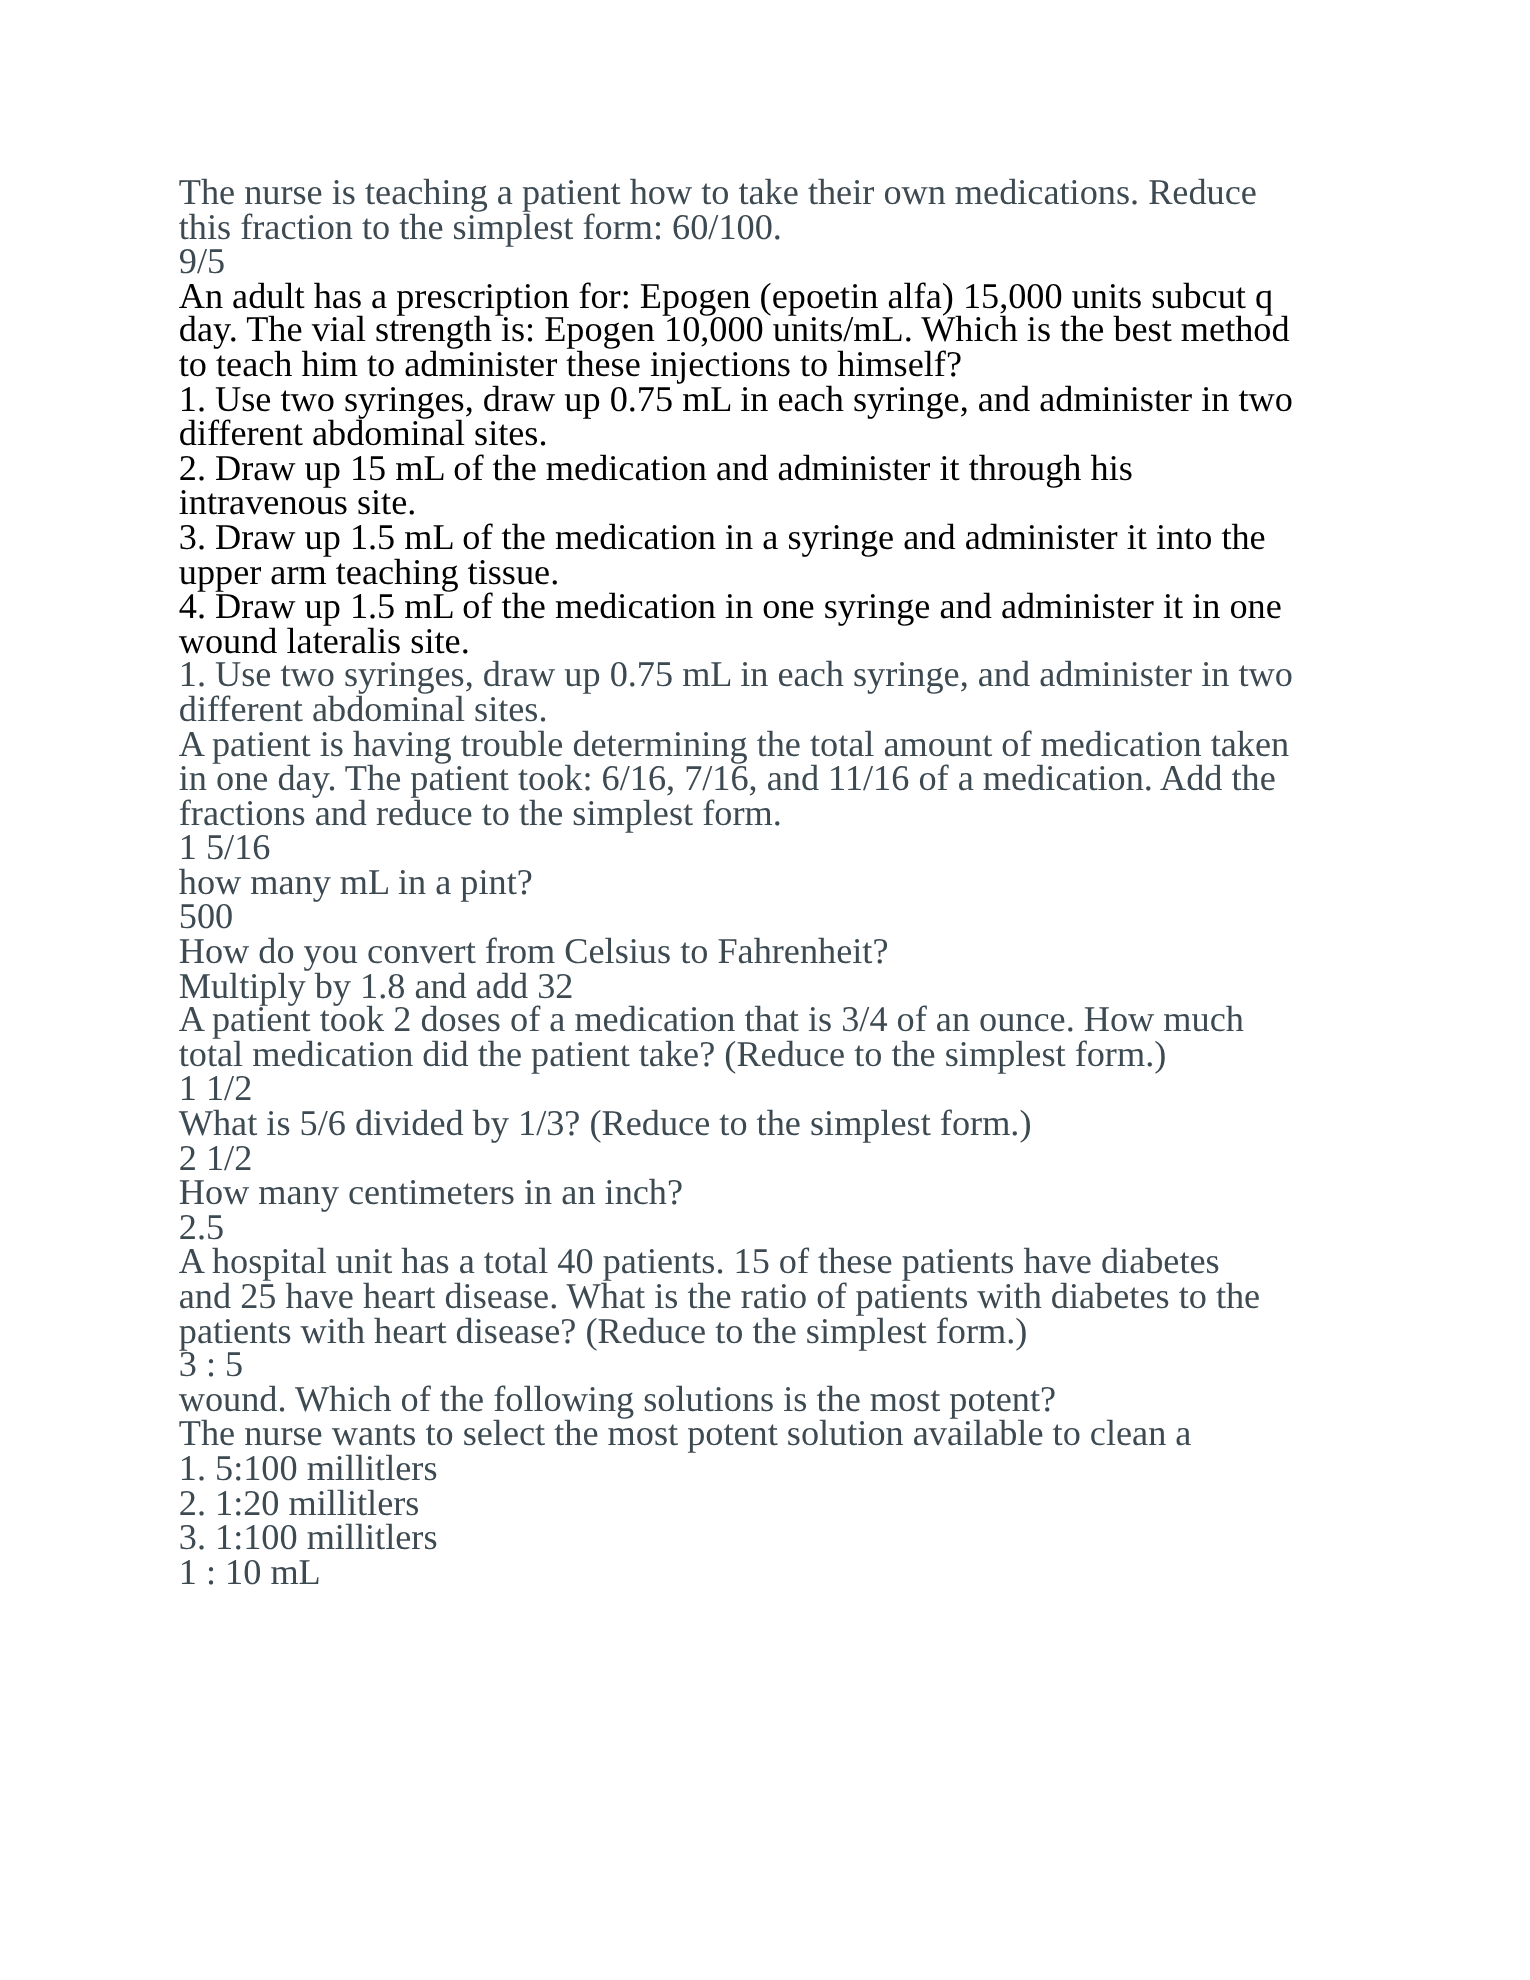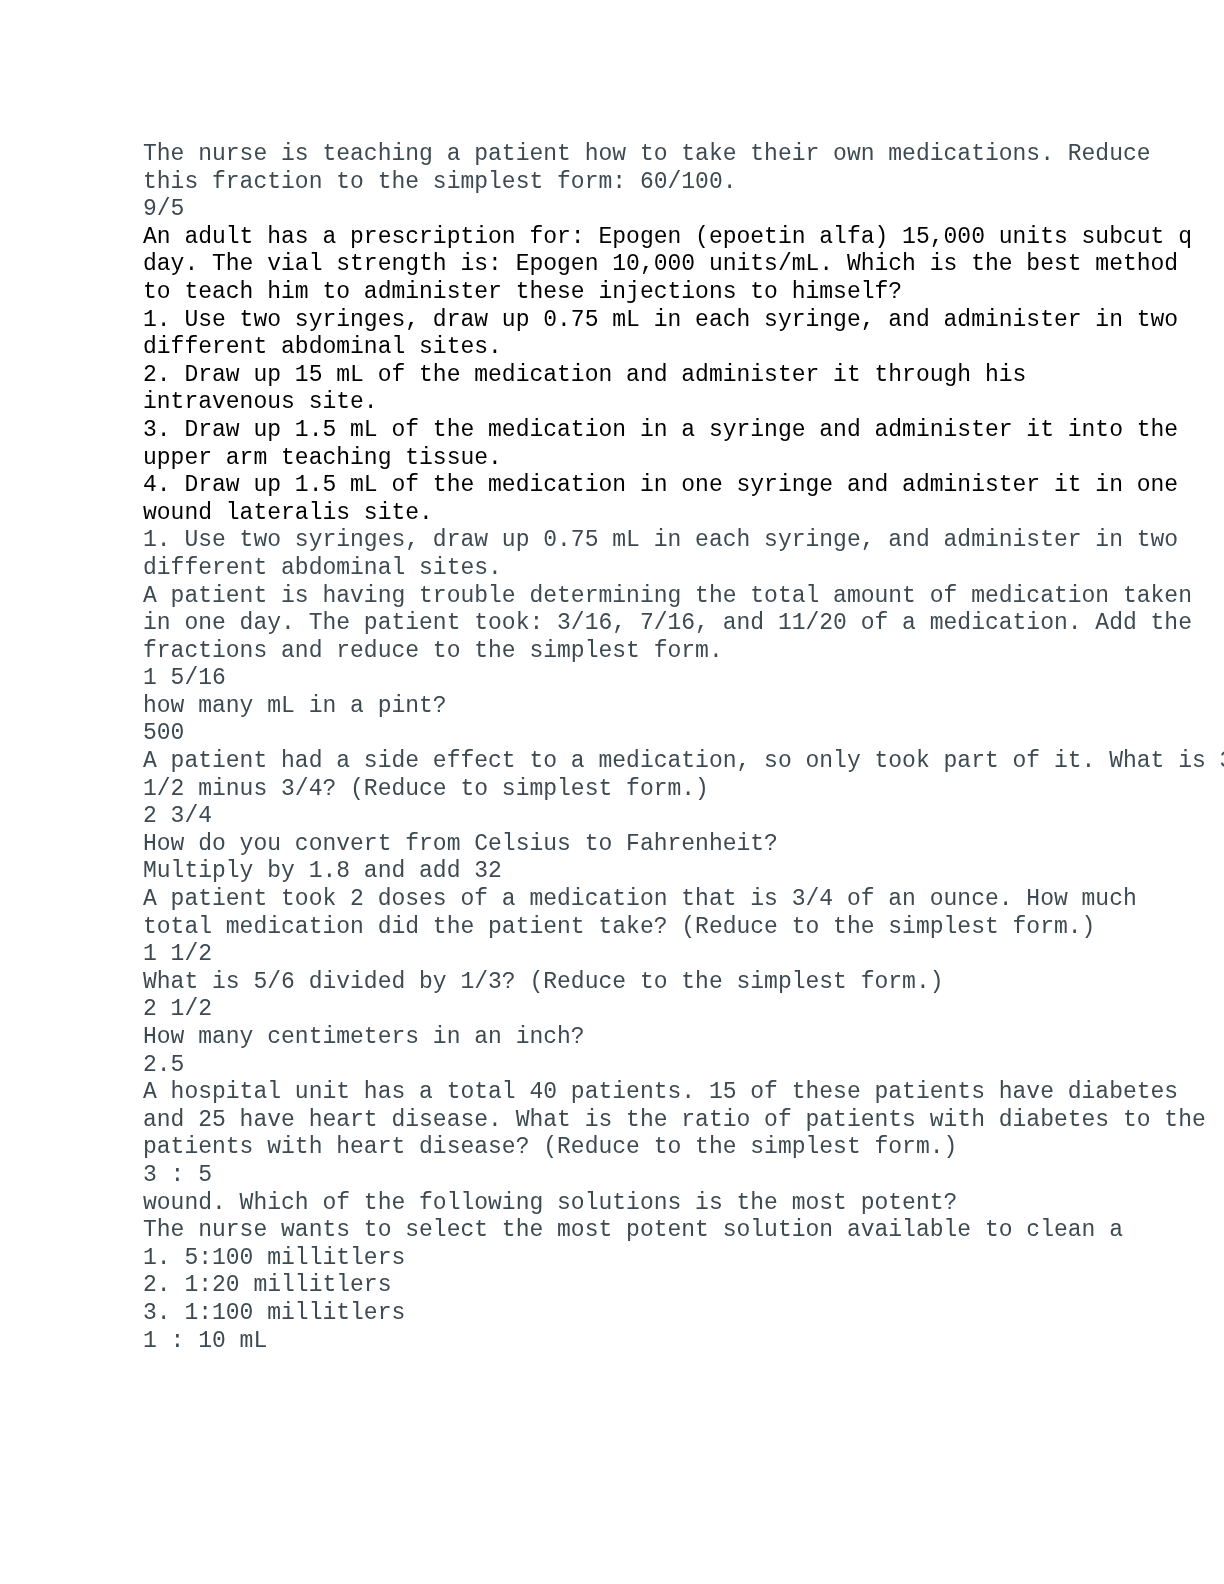--- a/index.html
+++ b/index.html
@@ -11,22 +11,22 @@
       width: 1224px;
       height: 1584px;
       position: relative;
       overflow: hidden;
     }
     .page {
       position: absolute;
       left: 143px;
       top: 141px;
       width: 930px;
-      font-family: Liberation Mono, monospace;
-      font-size: 23px;
+      font-family: Liberation Serif, serif;
+      font-size: 29px;
       line-height: 27.6px;
       color: #3d4a52;
     }
     .line {
       display: block;
       white-space: pre;
       margin: 0;
     }
     .dark {
       color: #000000;
@@ -54,35 +54,30 @@
     <span class="line dark">3. Draw up 1.5 mL of the medication in a syringe and administer it into the</span>
     <span class="line dark">upper arm teaching tissue.</span>
     <span class="line dark">4. Draw up 1.5 mL of the medication in one syringe and administer it in one</span>
     <span class="line dark">wound lateralis site.</span>
     <span class="line">1. Use two syringes, draw up 0.75 mL in each syringe, and administer in two</span>
     <span class="line">different abdominal sites.</span>
   </div>
 
   <div>
     <span class="line">A patient is having trouble determining the total amount of medication taken</span>
-    <span class="line">in one day. The patient took: 3/16, 7/16, and 11/20 of a medication. Add the</span>
+    <span class="line">in one day. The patient took: 6/16, 7/16, and 11/16 of a medication. Add the</span>
     <span class="line">fractions and reduce to the simplest form.</span>
     <span class="line">1 5/16</span>
   </div>
 
   <div>
     <span class="line">how many mL in a pint?</span>
     <span class="line">500</span>
   </div>
 
-  <div>
-    <span class="line">A patient had a side effect to a medication, so only took part of it. What is 3</span>
-    <span class="line">1/2 minus 3/4? (Reduce to simplest form.)</span>
-    <span class="line">2 3/4</span>
-  </div>
 
   <div>
     <span class="line">How do you convert from Celsius to Fahrenheit?</span>
     <span class="line">Multiply by 1.8 and add 32</span>
   </div>
 
   <div>
     <span class="line">A patient took 2 doses of a medication that is 3/4 of an ounce. How much</span>
     <span class="line">total medication did the patient take? (Reduce to the simplest form.)</span>
     <span class="line">1 1/2</span>

